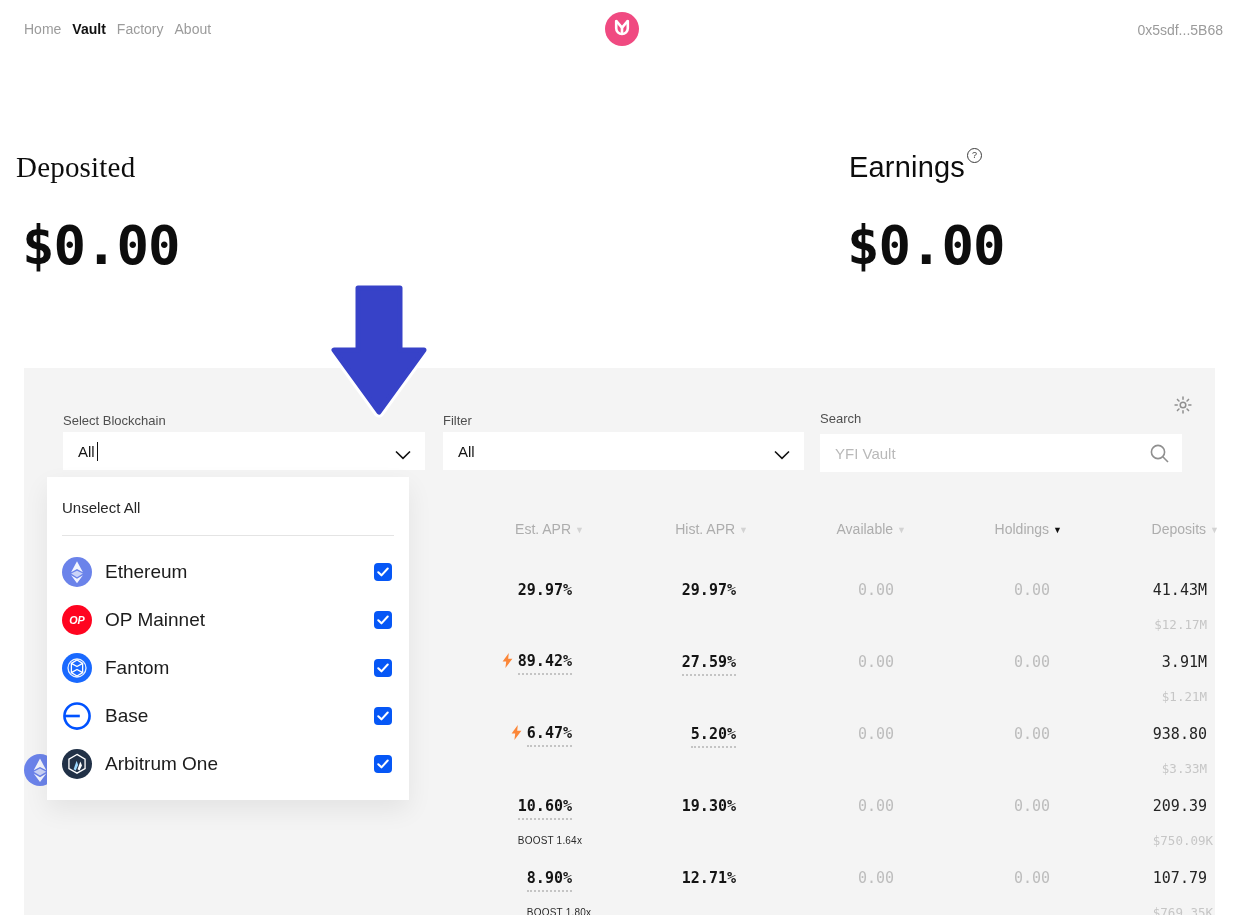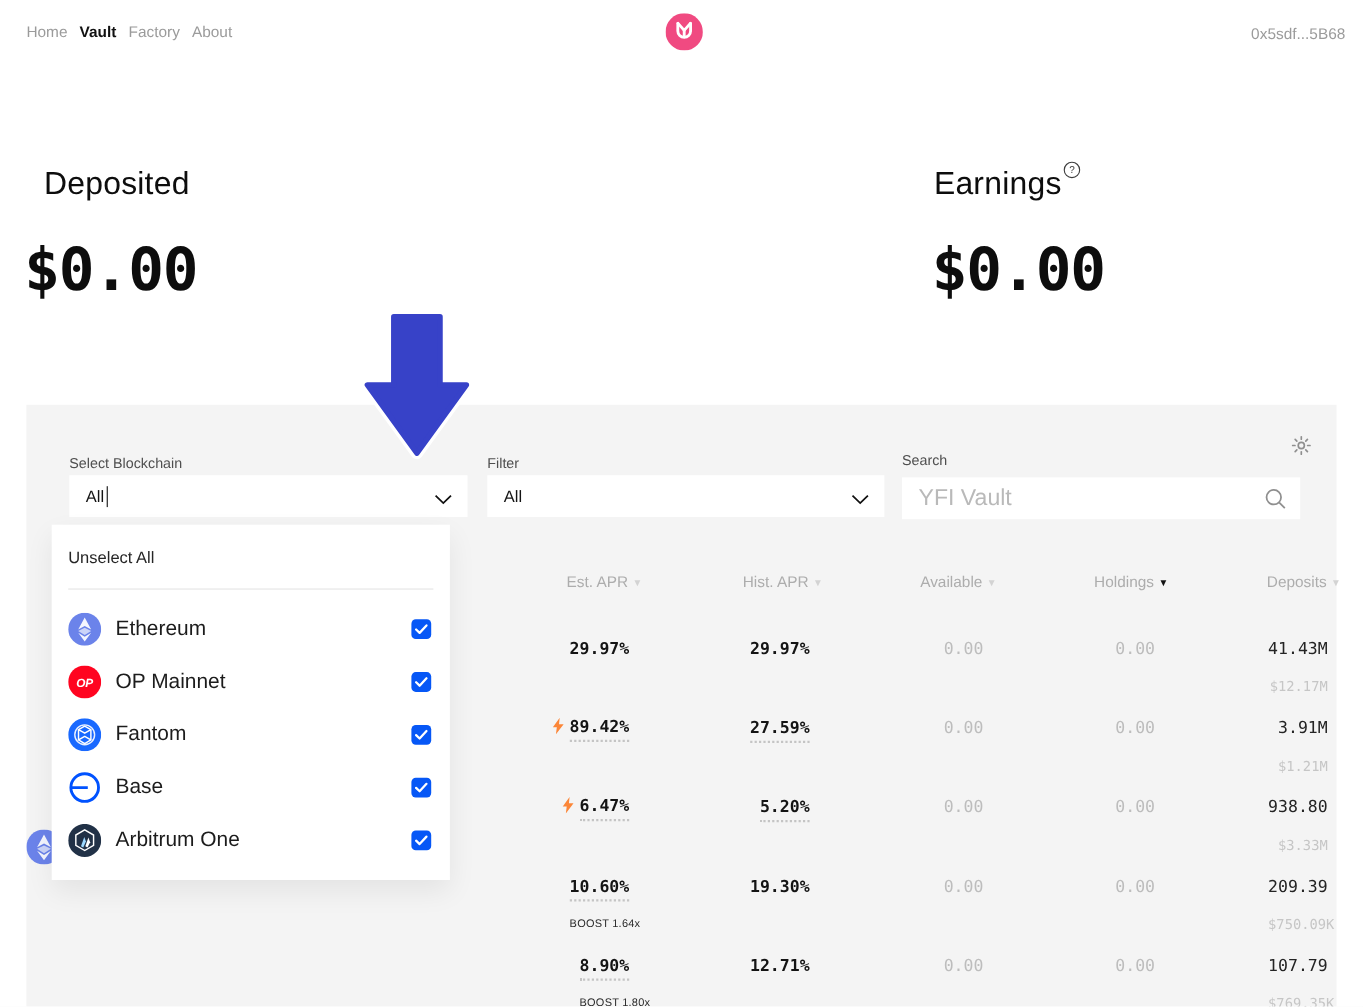--- a/index.html
+++ b/index.html
@@ -12,39 +12,39 @@
   .topnav { position:absolute; top:0; left:0; width:100%; height:60px; }
   .nav-items { position:absolute; left:24px; top:21px; display:flex; gap:11px; }
   .nav-item { font-size:14px; color:#9b9b9b; cursor:pointer; }
   .nav-item.active { color:#111; font-weight:bold; }
   .logo-wrap { position:absolute; left:605px; top:12px; width:34px; height:34px; cursor:pointer; }
   .wallet { position:absolute; right:16px; top:22px; font-size:14px; color:#9b9b9b; cursor:pointer; }
 
   
   .stat-label { position:absolute; font-size:29px; color:#0d0d0d; letter-spacing:.2px; }
   .stat-value { position:absolute; font-size:54px; font-weight:bold; color:#0d0d0d; letter-spacing:-1px; }
-  #deposited-label { left:40px; top:151px; }
+  #deposited-label { left:16px; top:151px;font-family:Liberation Serif, serif; }
   #deposited-value { left:22px; top:214px; }
   #earnings-label  { left:849px; top:151px; }
   #earnings-value  { left:847px; top:214px; }
   .help-badge { display:inline-block; width:15px; height:15px; border:1.2px solid #3c3c3c;
     border-radius:50%; font-size:9px; line-height:13px; text-align:center; color:#3c3c3c;
     vertical-align:super; position:relative; top:-8px; left:2px; }
 
   
   .big-arrow { position:absolute; left:330px; top:284px; z-index:9; }
 
   
   .panel { position:absolute; left:24px; top:368px; width:1191px; height:547px; background:#f4f4f4; }
   .field-label { position:absolute; font-size:13px; color:#4f4f4f; }
   .box { position:absolute; height:38px; background:#fff; display:flex; align-items:center; }
   .box .value { font-size:15px; color:#141414; margin-left:15px; }
   .caret-bar { display:inline-block; width:1.5px; height:19px; background:#111; margin-left:2px; vertical-align:-4px; }
   .chevron { position:absolute; right:14px; top:14px; }
-  .placeholder { font-size:21px; color:#b9b9b9; margin-left:15px; }
+  .placeholder { font-size:15px; color:#b9b9b9; margin-left:15px; }
   .search-glyph { position:absolute; right:12px; top:9px; }
   .gear { position:absolute; left:1174px; top:396px; width:18px; height:18px; cursor:pointer; }
 
   
   .dropdown { position:absolute; left:47px; top:477px; width:362px; height:323px; background:#fff;
     z-index:8; box-shadow:0 10px 24px rgba(0,0,0,.07); }
   .dd-unselect { position:absolute; left:15px; top:22px; font-size:15px; color:#262626; cursor:pointer; }
   .dd-divider { position:absolute; left:15px; top:58px; width:332px; height:1px; background:#e4e4e4; }
   .dd-list { position:absolute; left:0; top:71px; width:100%; }
   .dd-item { position:relative; height:48px; display:flex; align-items:center; cursor:pointer; }

